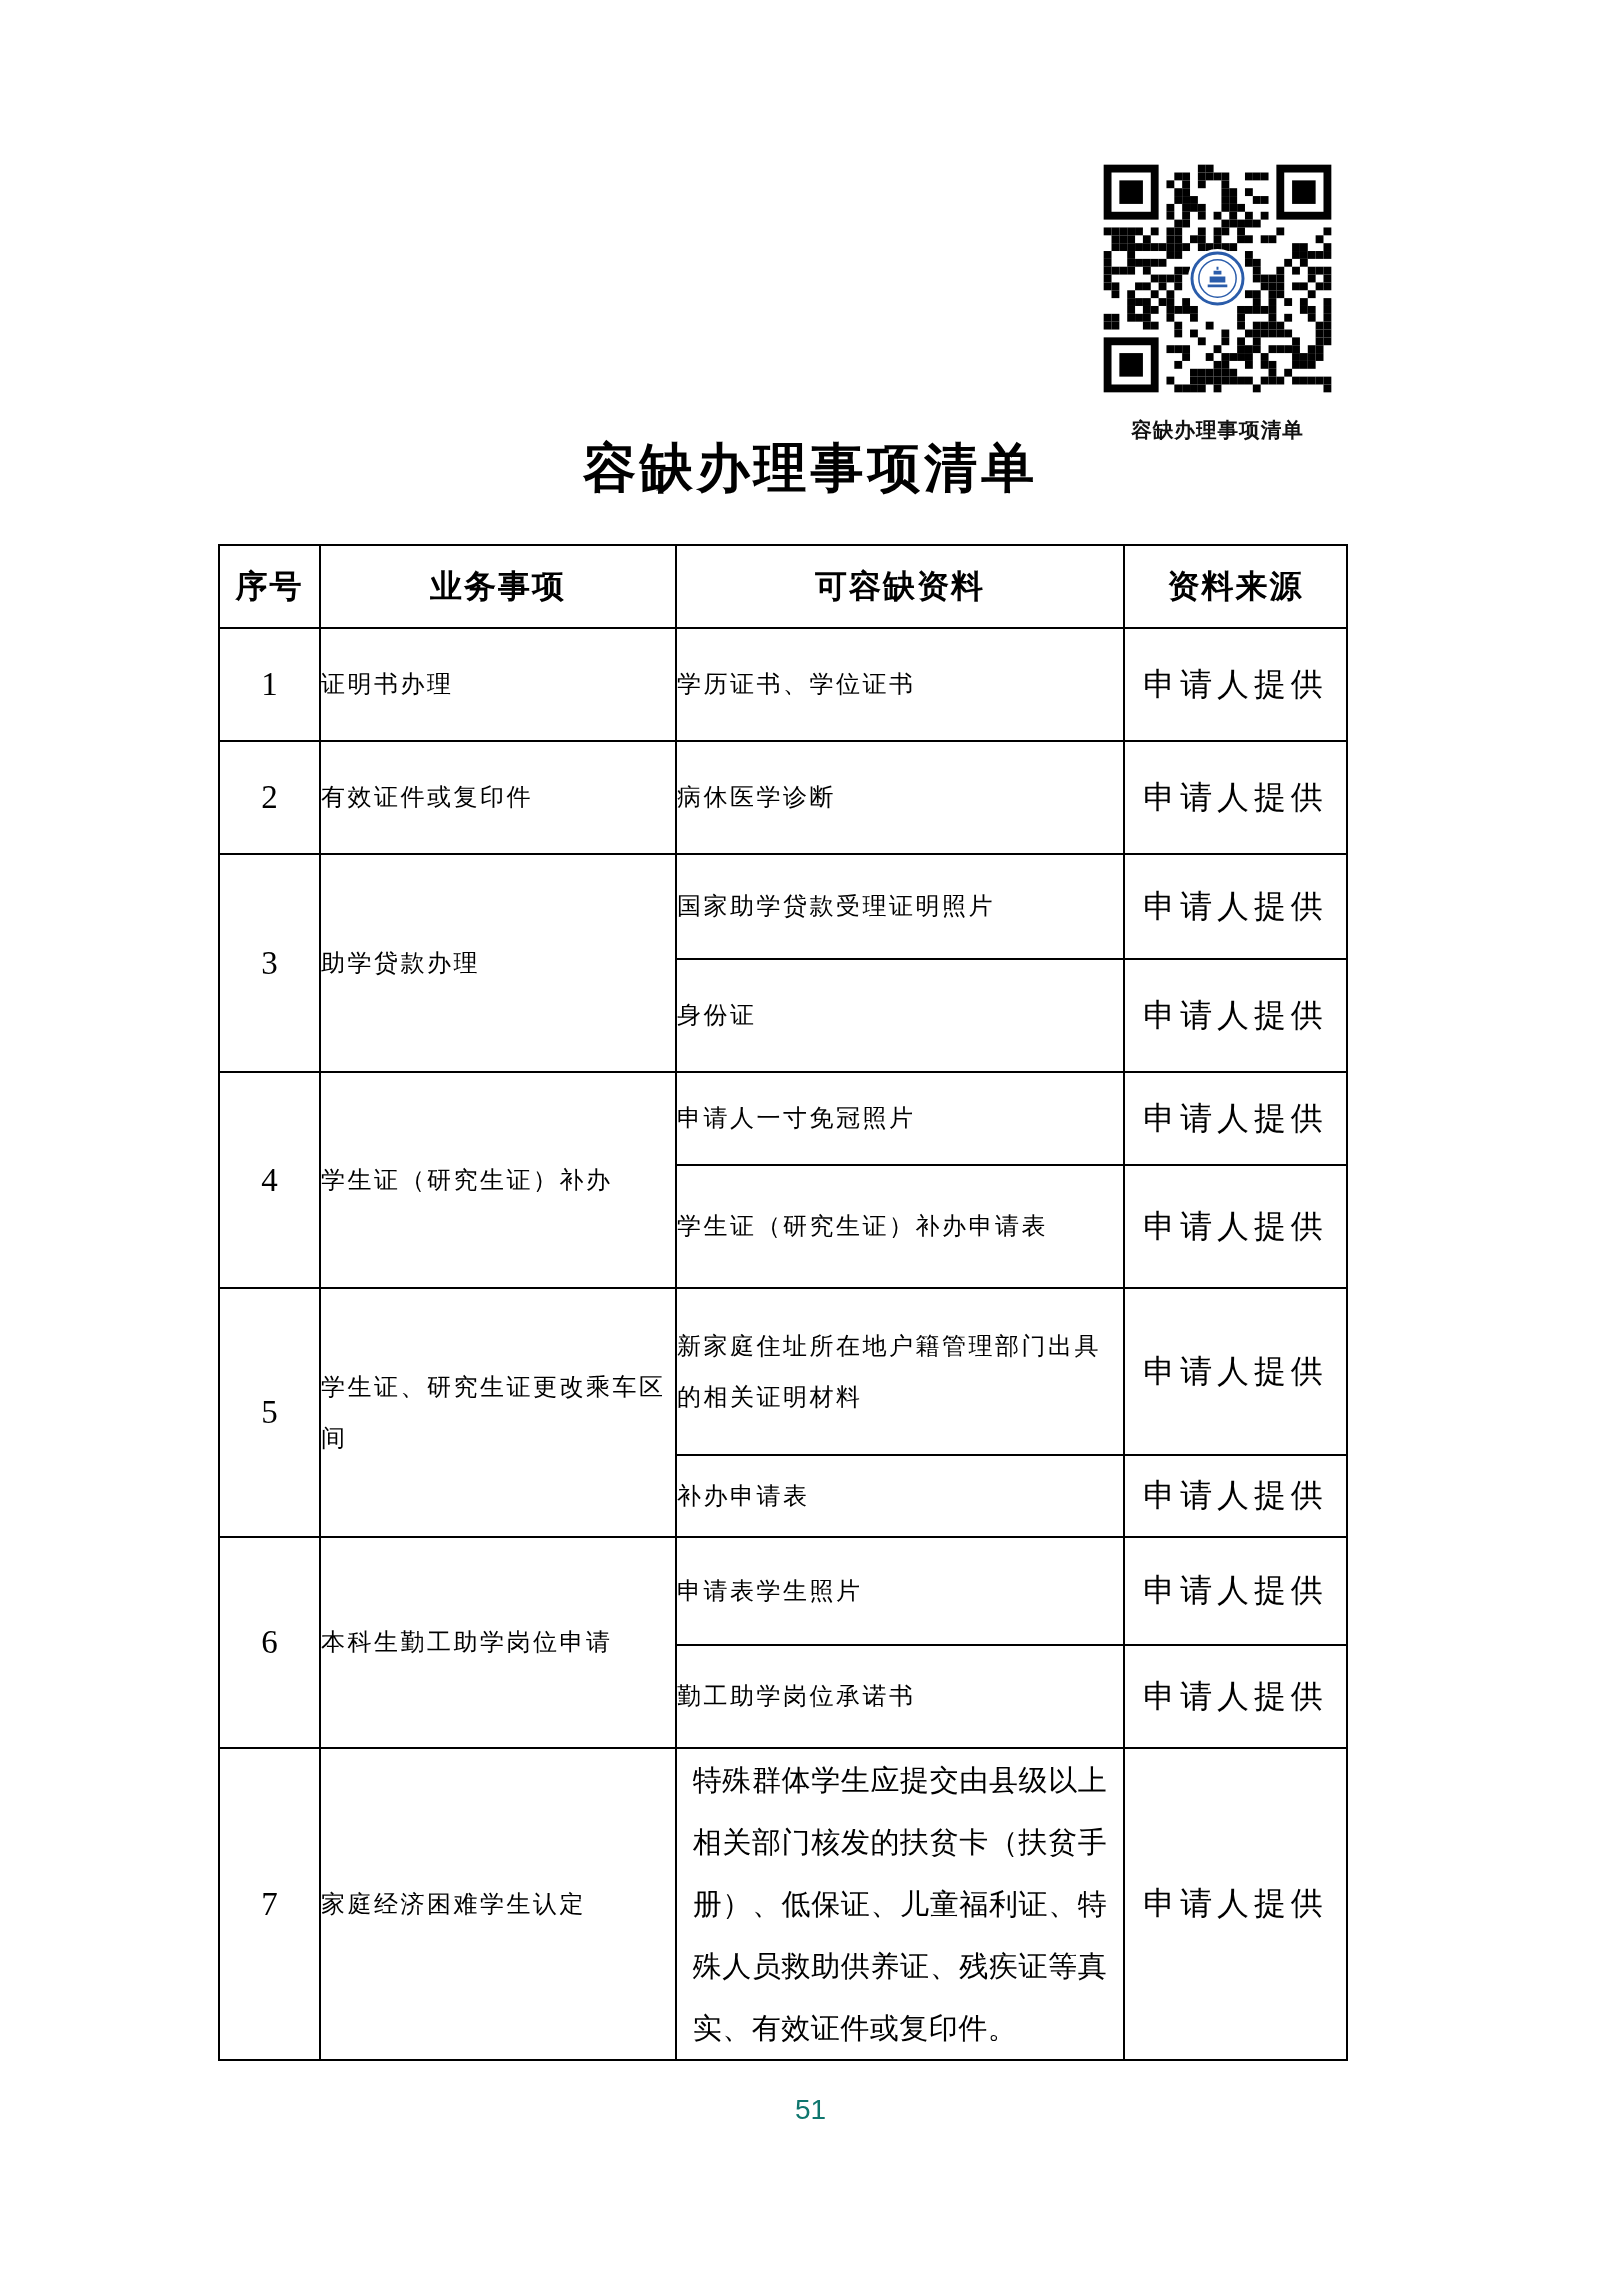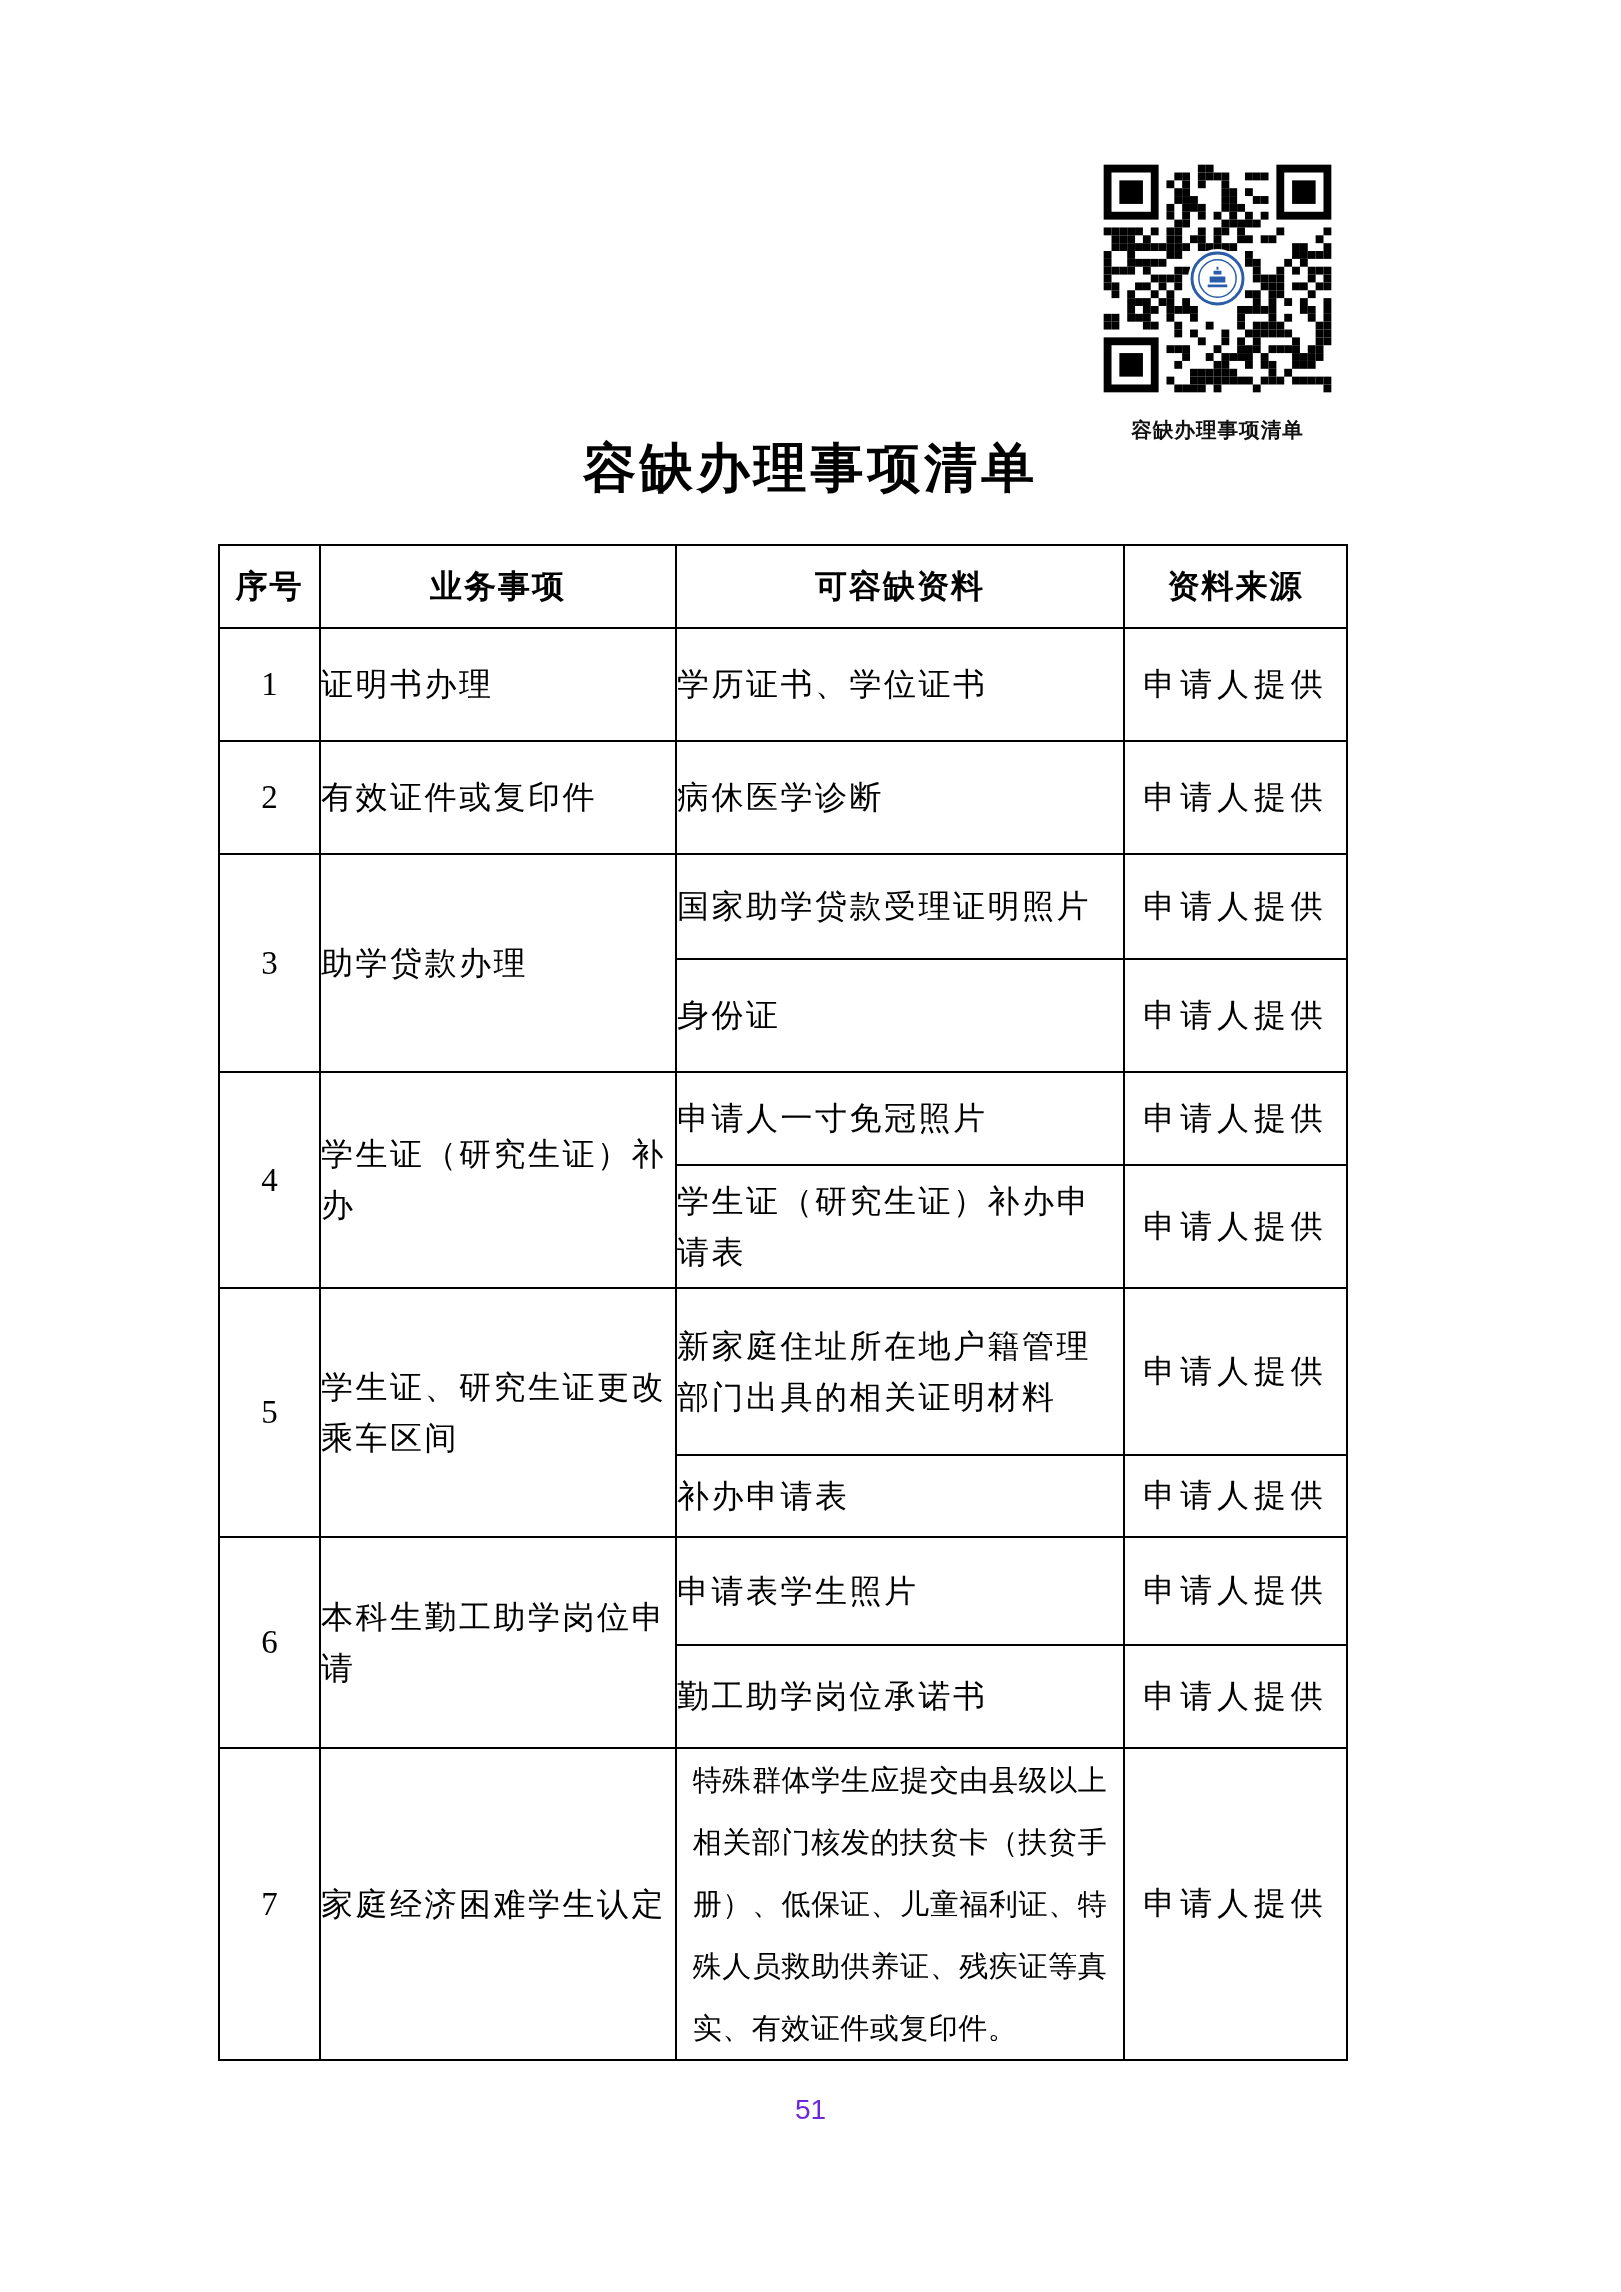--- a/index.html
+++ b/index.html
@@ -47,38 +47,38 @@
     height:81px;
     font-family:"Liberation Sans","DejaVu Sans",sans-serif;
     font-weight:bold;font-size:32px;letter-spacing:2px;
     text-align:center;
   }
   td.c-no{
     text-align:center;font-size:33px;
     font-family:"Liberation Serif","DejaVu Serif",serif;
   }
   td.c-item,td.c-mat{
-    font-size:32px;letter-spacing:2.5px;line-height:51px;
+    font-size:24px;letter-spacing:2.5px;line-height:51px;
     padding:3.9px 13.7px 3.9px 15.7px;text-align:left;
   }
   td.c-src{
     font-size:32px;letter-spacing:4.9px;text-align:center;
     padding:0 3.9px;
   }
   td.c-mat.small{
     font-size:29px;letter-spacing:0.5px;line-height:62px;
     text-align:justify;text-justify:inter-character;
     padding:0 15.7px;
   }
   
   .page-number{
     position:absolute;left:0;top:2094px;width:1621px;
     text-align:center;
     font-family:"Liberation Sans","DejaVu Sans",sans-serif;
-    font-size:28px;color:#6d28d9;
+    font-size:28px;color:#0f766e;
   }
 </style>
 </head>
 <body>
 
 <div class="page">
 
   <div class="qr-wrap">
     <svg class="qr-svg" id="qr" viewBox="0 0 268 268">
         <rect x="0" y="0" width="268" height="268" fill="#fff"></rect>

